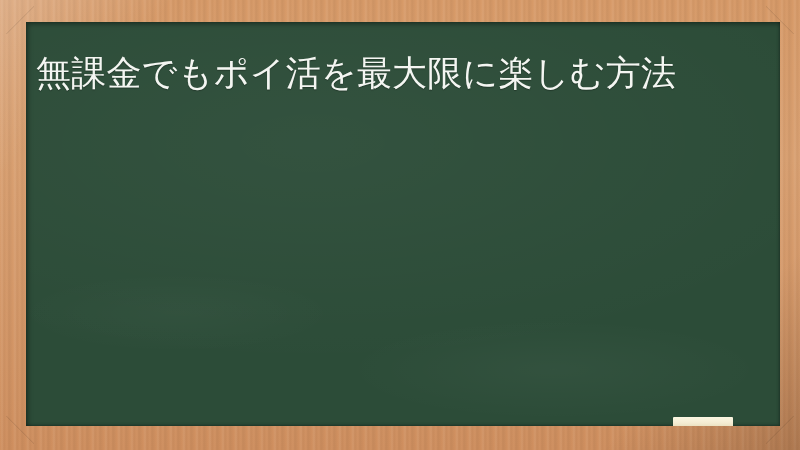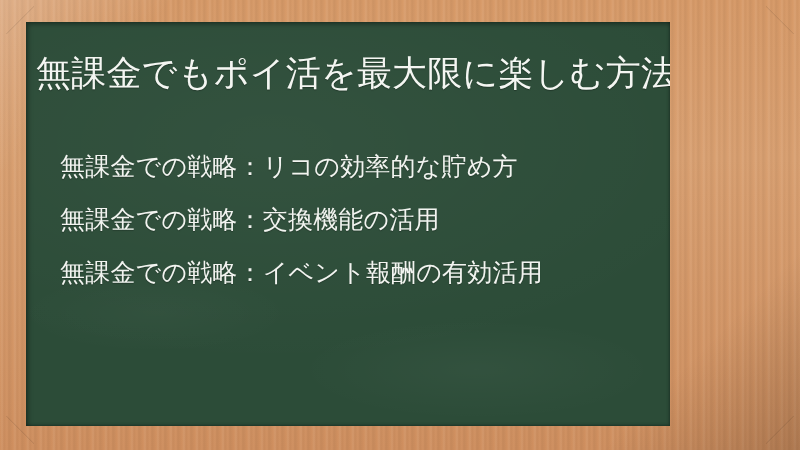--- a/index.html
+++ b/index.html
@@ -54,21 +54,21 @@
   .miter.tl { left: 0;  top: 0; background: linear-gradient(135deg, rgba(0,0,0,0.0) 58%, rgba(0,0,0,0.10) 59%, rgba(0,0,0,0.0) 61%); }
   .miter.tr { right: 0; top: 0; background: linear-gradient(225deg, rgba(0,0,0,0.0) 58%, rgba(0,0,0,0.10) 59%, rgba(0,0,0,0.0) 61%); }
   .miter.bl { left: 0;  bottom: 0; background: linear-gradient(45deg, rgba(0,0,0,0.0) 58%, rgba(0,0,0,0.10) 59%, rgba(0,0,0,0.0) 61%); }
   .miter.br { right: 0; bottom: 0; background: linear-gradient(315deg, rgba(0,0,0,0.0) 58%, rgba(0,0,0,0.10) 59%, rgba(0,0,0,0.0) 61%); }
 
   
   .chalkboard {
     position: absolute;
     left: 26px;
     top: 22px;
-    width: 644px;
+    width: 754px;
     height: 404px;
     box-sizing: border-box;
     background:
       radial-gradient(ellipse 120% 90% at 38% 30%, rgba(255,255,255,0.035) 0%, rgba(255,255,255,0.0) 62%),
       #2c4c38;
     box-shadow:
       inset 2px 2px 5px rgba(0,0,0,0.40),
       inset -1px -1px 3px rgba(0,0,0,0.25);
     padding: 7px;
     overflow: hidden;
@@ -142,22 +142,17 @@
   <div class="miter tr"></div>
   <div class="miter bl"></div>
   <div class="miter br"></div>
 
   <div class="chalkboard">
 
     <div class="chalk-dust"></div>
 
     <h1 class="title">無課金でもポイ活を最大限に楽しむ方法</h1>
 
-    <ul class="item-list">
-      <li>無課金での戦略：リコの効率的な貯め方</li>
-      <li>無課金での戦略：交換機能の活用</li>
-      <li>無課金での戦略：イベント報酬の有効活用</li>
-    </ul>
 
     <div class="chalk-stick"></div>
 
   </div>
 </div>
 
 </body></html>

